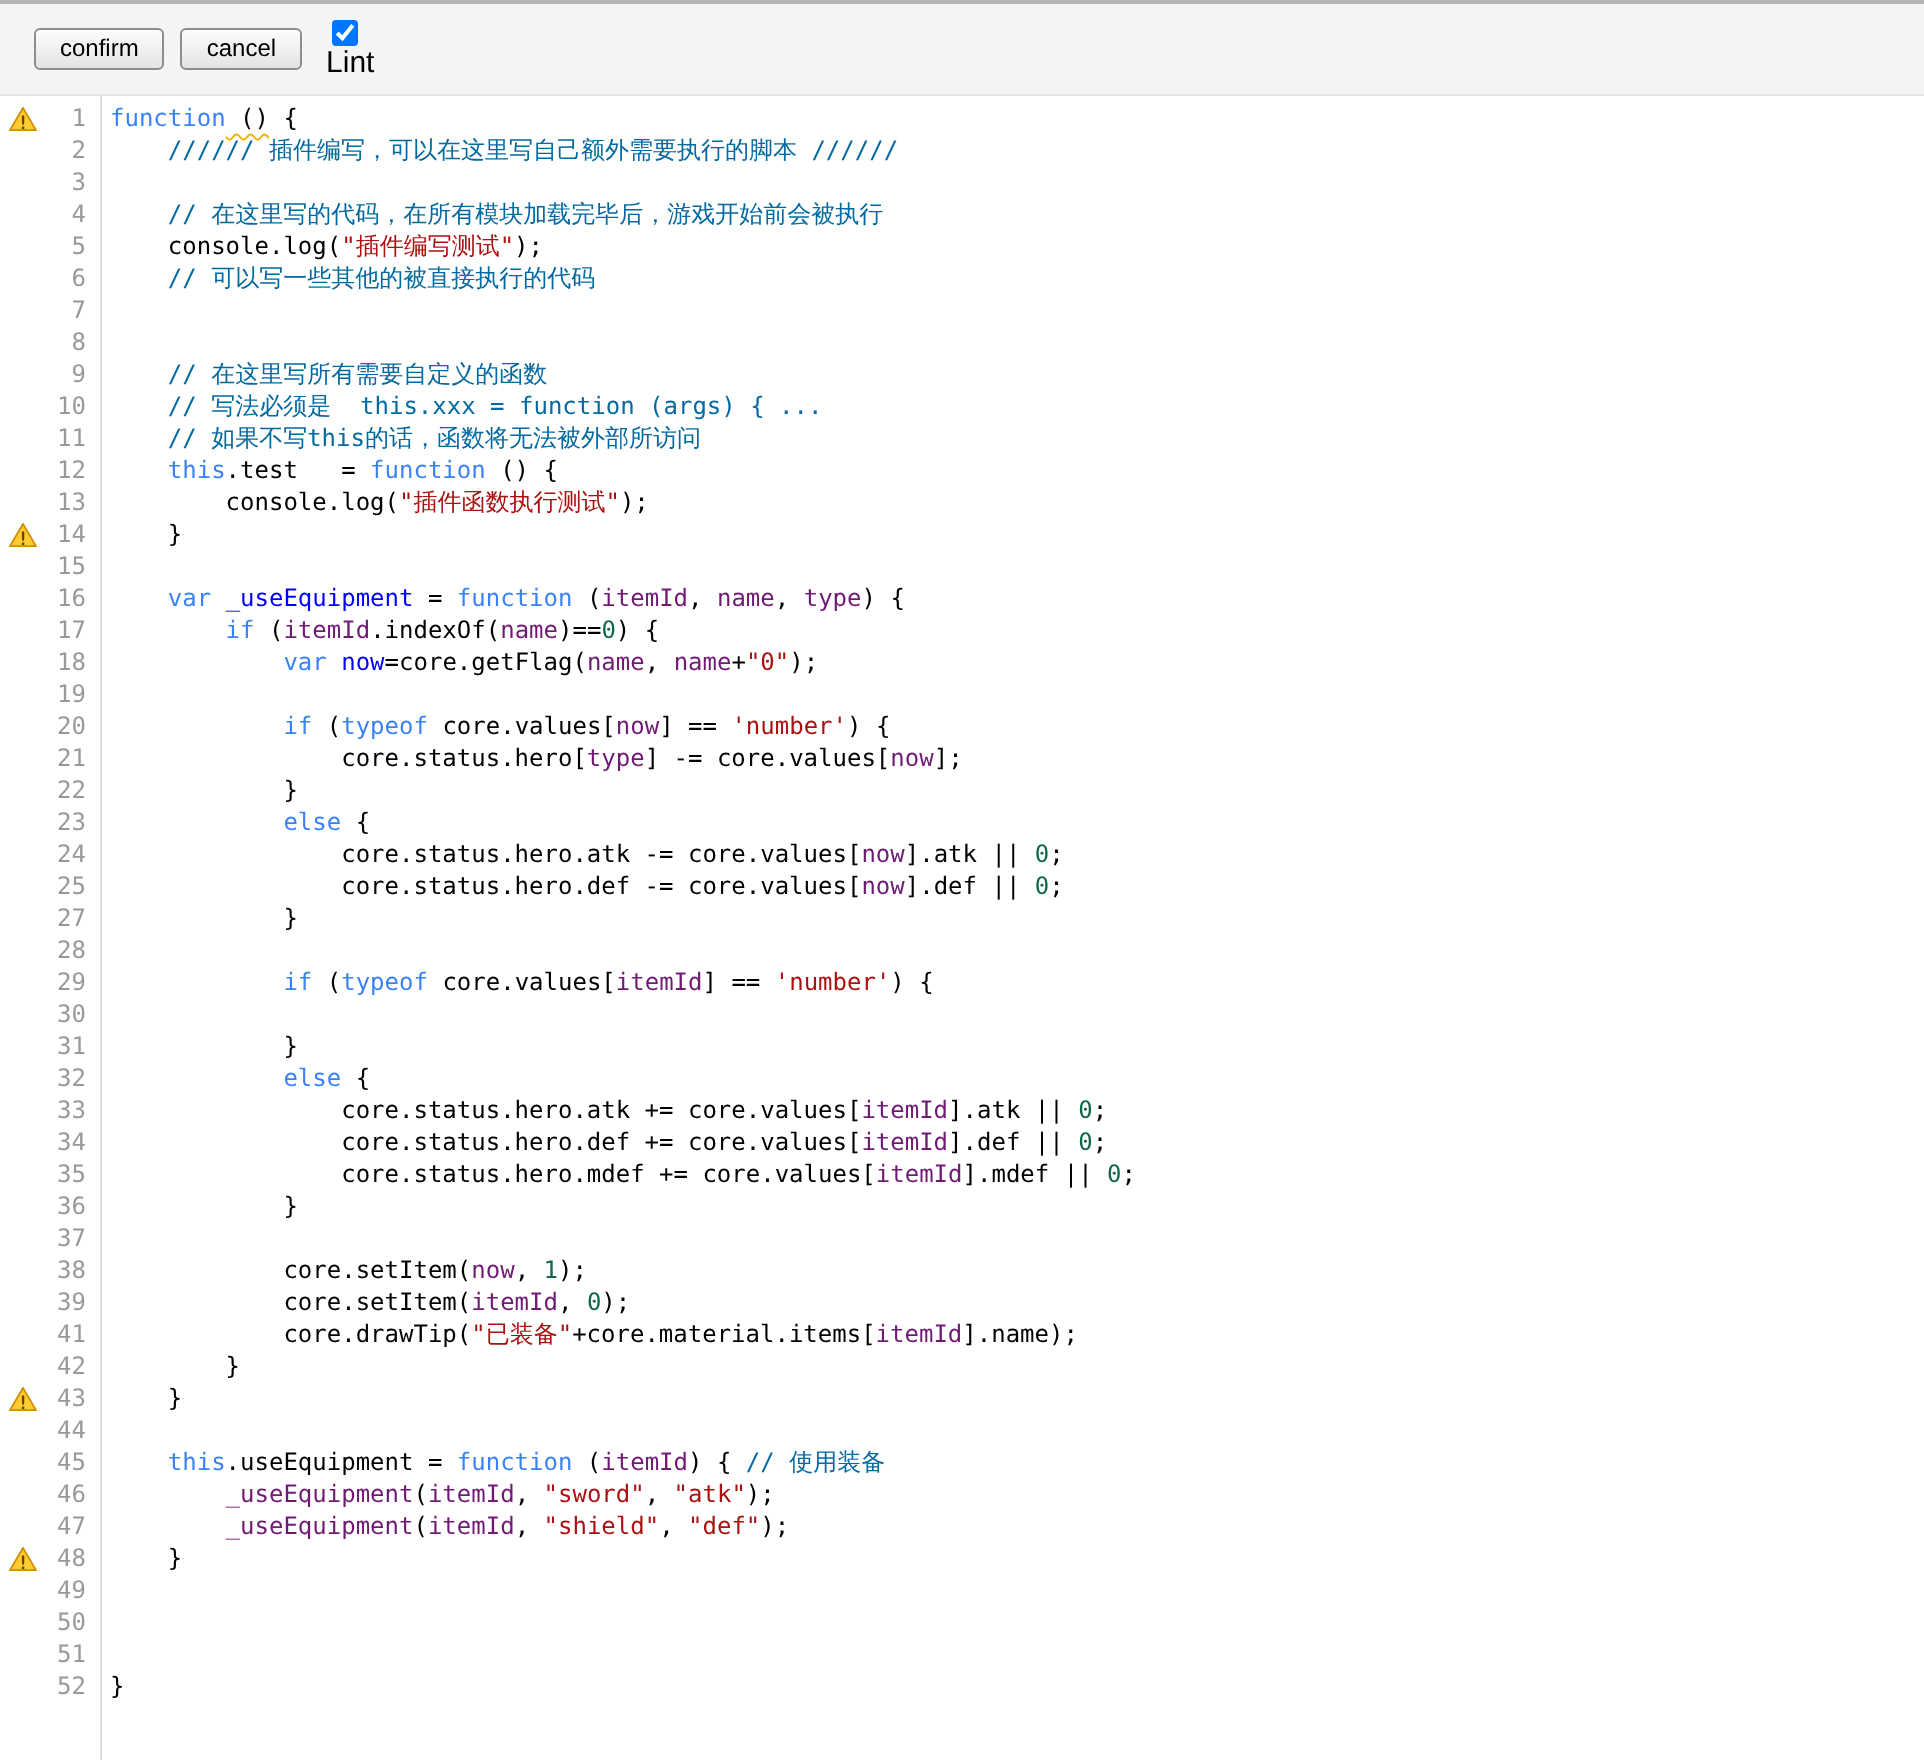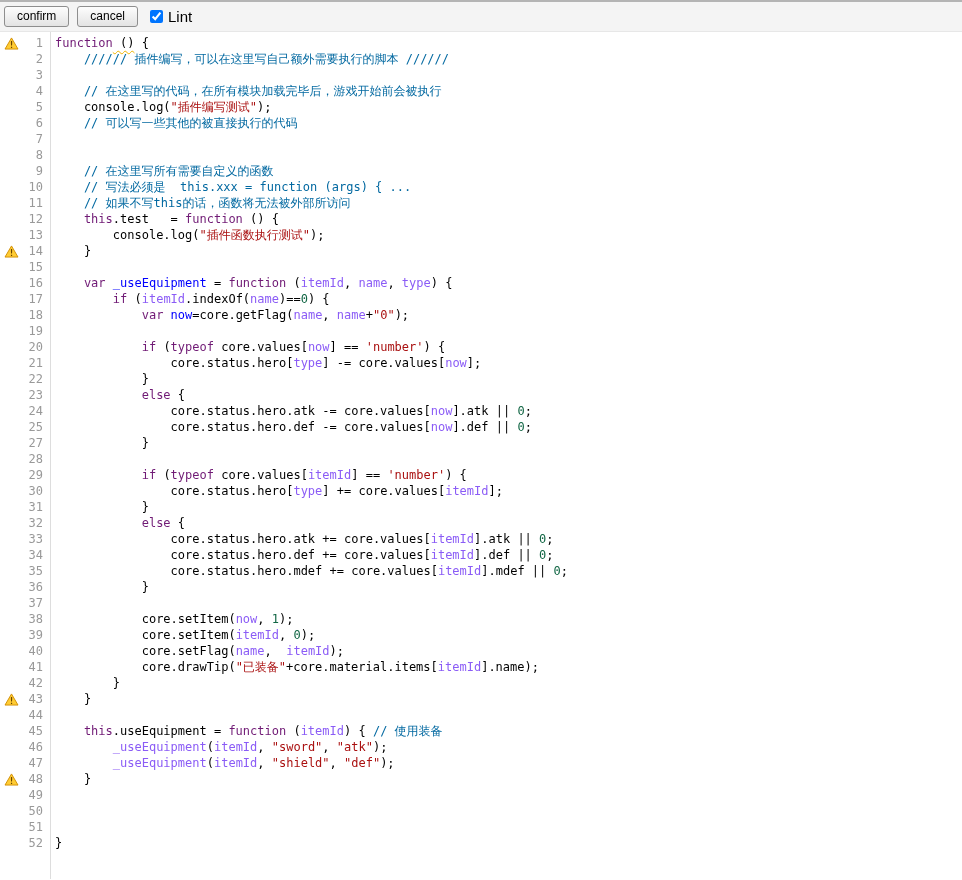--- a/index.html
+++ b/index.html
@@ -3,56 +3,56 @@
 <meta charset="utf-8">
 <style>
   * { margin:0; padding:0; box-sizing:border-box; }
   html,body { background:#fff; }
   .page {
     position:relative; width:962px; height:880px; background:#fff;
     font-family:"Liberation Sans", sans-serif; overflow:hidden;
   }
   
   .toolbar {
-    height:32px; background:#f4f4f4;
+    height:48px; background:#f4f4f4;
     border-top:2px solid #b4b4b4; border-bottom:1px solid #e7e7e7;
-    display:flex; align-items:center; padding-left:4px;
+    display:flex; align-items:center; padding-left:17px;
   }
   .btn {
     font-family:"Liberation Sans", sans-serif; font-size:12px; color:#000;
     background:linear-gradient(to bottom,#fdfdfd,#e3e3e3);
     border:1px solid #8e8e8e; border-radius:3px;
     padding:3px 12px; margin-right:8px; line-height:13px; cursor:pointer;
   }
-  .lint-wrap { display:flex; align-items:center; margin-left:4px; }
+  .lint-wrap { display:flex; align-items:center; margin-left:4px;flex-direction:column; }
   .lint-wrap input { width:13px; height:13px; margin-right:5px; }
   .lint-label { font-size:15px; color:#000; }
   
   .editor {
     position:relative; width:100%; height:847px; background:#fff;
     font-family:"DejaVu Sans Mono", monospace; font-size:12px; line-height:16px;
     padding-top:3px; cursor:text;
   }
   .gutter-bg {
     position:absolute; left:0; top:0; bottom:0; width:51px;
     background:#fff; border-right:1px solid #ddd;
   }
   .cm-line { position:relative; display:flex; height:16px; white-space:pre; }
   .mk { width:24px; flex:0 0 24px; display:flex; align-items:center; padding-left:4px; }
   .no {
     width:26px; flex:0 0 26px; text-align:right; padding-right:7px;
     color:#999; font-size:12px;
   }
   .cd { padding-left:5px; color:#000; }
-  .t-k { color:#701a75; }
+  .t-k { color:#3b82f6; }
   .t-c { color:#0369a1; }
   .t-s { color:#aa1111; }
   .t-n { color:#116644; }
   .t-d { color:#0000ff; }
-  .t-v { color:#8b5cf6; }
+  .t-v { color:#701a75; }
   .t-p { color:#000000; }
   .t-w { color:#000000; text-decoration:underline wavy #f0b400 1px; text-underline-offset:3px; }
 </style>
 </head>
 <body>
 
 <div class="page">
   <div class="toolbar">
     <button class="btn">confirm</button>
     <button class="btn">cancel</button>
@@ -91,31 +91,30 @@
         <div class="cm-line"><div class="mk"></div><div class="no">19</div><div class="cd">&nbsp;</div></div>
         <div class="cm-line"><div class="mk"></div><div class="no">20</div><div class="cd"><span class="t-k">            if</span><span class="t-p"> (</span><span class="t-k">typeof</span><span class="t-p"> core.values[</span><span class="t-v">now</span><span class="t-p">] == </span><span class="t-s">'number'</span><span class="t-p">) {</span></div></div>
         <div class="cm-line"><div class="mk"></div><div class="no">21</div><div class="cd"><span class="t-p">                core.status.hero[</span><span class="t-v">type</span><span class="t-p">] -= core.values[</span><span class="t-v">now</span><span class="t-p">];</span></div></div>
         <div class="cm-line"><div class="mk"></div><div class="no">22</div><div class="cd"><span class="t-p">            }</span></div></div>
         <div class="cm-line"><div class="mk"></div><div class="no">23</div><div class="cd"><span class="t-k">            else</span><span class="t-p"> {</span></div></div>
         <div class="cm-line"><div class="mk"></div><div class="no">24</div><div class="cd"><span class="t-p">                core.status.hero.atk -= core.values[</span><span class="t-v">now</span><span class="t-p">].atk || </span><span class="t-n">0</span><span class="t-p">;</span></div></div>
         <div class="cm-line"><div class="mk"></div><div class="no">25</div><div class="cd"><span class="t-p">                core.status.hero.def -= core.values[</span><span class="t-v">now</span><span class="t-p">].def || </span><span class="t-n">0</span><span class="t-p">;</span></div></div>
         <div class="cm-line"><div class="mk"></div><div class="no">27</div><div class="cd"><span class="t-p">            }</span></div></div>
         <div class="cm-line"><div class="mk"></div><div class="no">28</div><div class="cd">&nbsp;</div></div>
         <div class="cm-line"><div class="mk"></div><div class="no">29</div><div class="cd"><span class="t-k">            if</span><span class="t-p"> (</span><span class="t-k">typeof</span><span class="t-p"> core.values[</span><span class="t-v">itemId</span><span class="t-p">] == </span><span class="t-s">'number'</span><span class="t-p">) {</span></div></div>
-        <div class="cm-line"><div class="mk"></div><div class="no">30</div><div class="cd"><span class="t-p">                core.status.hero[</span><span class="t-v">type</span><span class="t-p">] += core.values[</span><span class="t-v">itemId</span><span class="t-p">];</span></div></div>
+        <div class="cm-line"><div class="mk"></div><div class="no">30</div></div>
         <div class="cm-line"><div class="mk"></div><div class="no">31</div><div class="cd"><span class="t-p">            }</span></div></div>
         <div class="cm-line"><div class="mk"></div><div class="no">32</div><div class="cd"><span class="t-k">            else</span><span class="t-p"> {</span></div></div>
         <div class="cm-line"><div class="mk"></div><div class="no">33</div><div class="cd"><span class="t-p">                core.status.hero.atk += core.values[</span><span class="t-v">itemId</span><span class="t-p">].atk || </span><span class="t-n">0</span><span class="t-p">;</span></div></div>
         <div class="cm-line"><div class="mk"></div><div class="no">34</div><div class="cd"><span class="t-p">                core.status.hero.def += core.values[</span><span class="t-v">itemId</span><span class="t-p">].def || </span><span class="t-n">0</span><span class="t-p">;</span></div></div>
         <div class="cm-line"><div class="mk"></div><div class="no">35</div><div class="cd"><span class="t-p">                core.status.hero.mdef += core.values[</span><span class="t-v">itemId</span><span class="t-p">].mdef || </span><span class="t-n">0</span><span class="t-p">;</span></div></div>
         <div class="cm-line"><div class="mk"></div><div class="no">36</div><div class="cd"><span class="t-p">            }</span></div></div>
         <div class="cm-line"><div class="mk"></div><div class="no">37</div><div class="cd">&nbsp;</div></div>
         <div class="cm-line"><div class="mk"></div><div class="no">38</div><div class="cd"><span class="t-p">            core.setItem(</span><span class="t-v">now</span><span class="t-p">, </span><span class="t-n">1</span><span class="t-p">);</span></div></div>
         <div class="cm-line"><div class="mk"></div><div class="no">39</div><div class="cd"><span class="t-p">            core.setItem(</span><span class="t-v">itemId</span><span class="t-p">, </span><span class="t-n">0</span><span class="t-p">);</span></div></div>
-        <div class="cm-line"><div class="mk"></div><div class="no">40</div><div class="cd"><span class="t-p">            core.setFlag(</span><span class="t-v">name</span><span class="t-p">,  </span><span class="t-v">itemId</span><span class="t-p">);</span></div></div>
         <div class="cm-line"><div class="mk"></div><div class="no">41</div><div class="cd"><span class="t-p">            core.drawTip(</span><span class="t-s">"已装备"</span><span class="t-p">+core.material.items[</span><span class="t-v">itemId</span><span class="t-p">].name);</span></div></div>
         <div class="cm-line"><div class="mk"></div><div class="no">42</div><div class="cd"><span class="t-p">        }</span></div></div>
         <div class="cm-line"><div class="mk"><svg width="15" height="13" viewBox="0 0 16 14">
               <path d="M8 1 L15 13 L1 13 Z" fill="#fc3" stroke="#d18e00" stroke-width="1" stroke-linejoin="round"></path>
               <text x="8" y="12.2" font-size="10" font-weight="bold" text-anchor="middle" fill="#6b4400" font-family="DejaVu Sans Mono, monospace">!</text>
             </svg></div><div class="no">43</div><div class="cd"><span class="t-p">    }</span></div></div>
         <div class="cm-line"><div class="mk"></div><div class="no">44</div><div class="cd">&nbsp;</div></div>
         <div class="cm-line"><div class="mk"></div><div class="no">45</div><div class="cd"><span class="t-k">    this</span><span class="t-p">.useEquipment = </span><span class="t-k">function</span><span class="t-p"> (</span><span class="t-v">itemId</span><span class="t-p">) { </span><span class="t-c">// 使用装备</span></div></div>
         <div class="cm-line"><div class="mk"></div><div class="no">46</div><div class="cd"><span class="t-v">        _useEquipment</span><span class="t-p">(</span><span class="t-v">itemId</span><span class="t-p">, </span><span class="t-s">"sword"</span><span class="t-p">, </span><span class="t-s">"atk"</span><span class="t-p">);</span></div></div>
         <div class="cm-line"><div class="mk"></div><div class="no">47</div><div class="cd"><span class="t-v">        _useEquipment</span><span class="t-p">(</span><span class="t-v">itemId</span><span class="t-p">, </span><span class="t-s">"shield"</span><span class="t-p">, </span><span class="t-s">"def"</span><span class="t-p">);</span></div></div>

